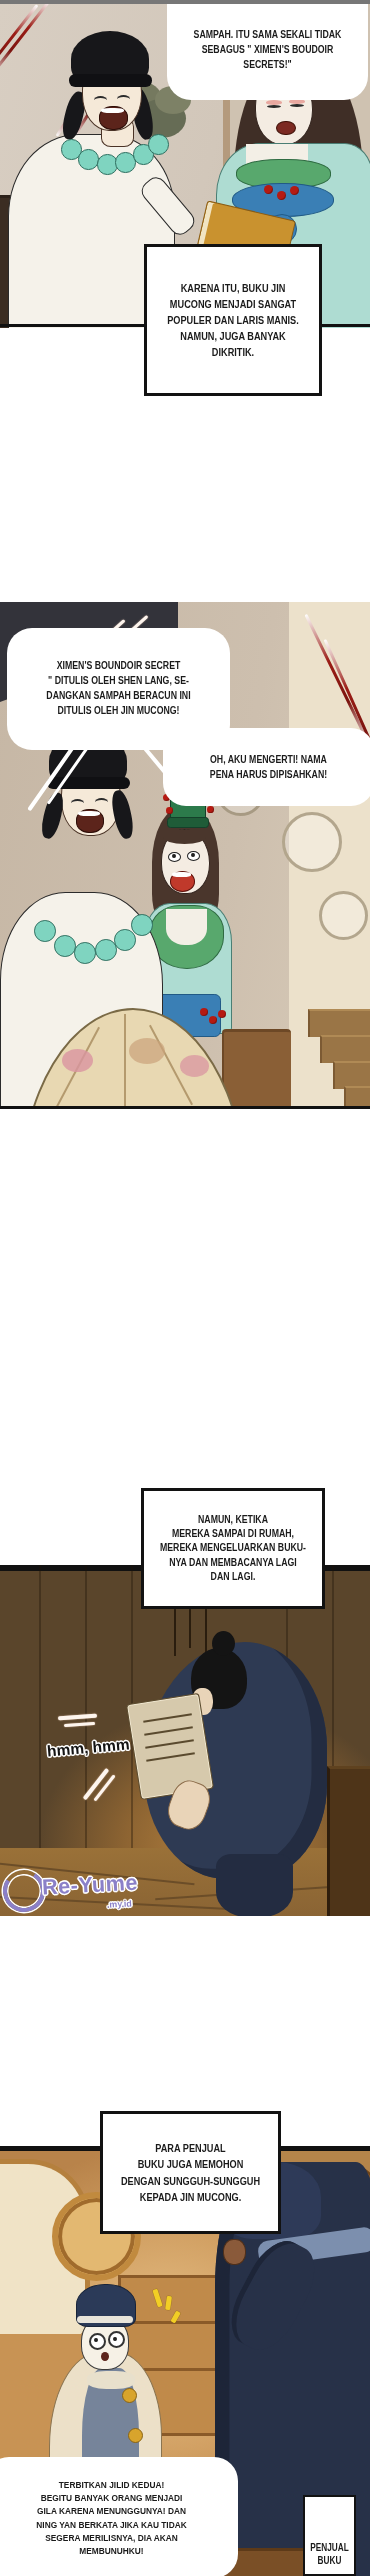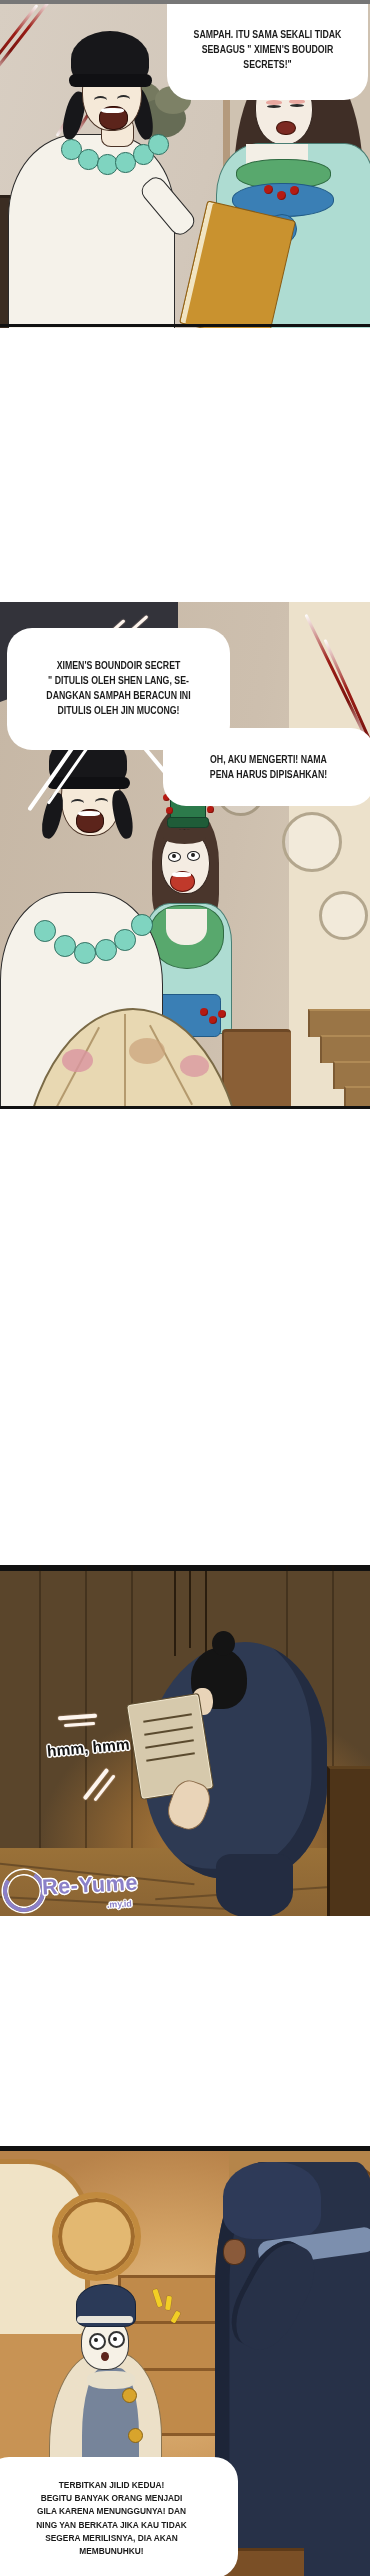--- a/index.html
+++ b/index.html
@@ -100,20 +100,29 @@
 
   <div class="bub" style="left:167px;top:-27px;width:201px;height:123px;border-radius:24px;padding-top:24px;box-sizing:border-box;">
     <div class="txt" style="font-size:10.3px;line-height:1.45;">
       <div class="line">SAMPAH. ITU SAMA SEKALI TIDAK</div>
       <div class="line">SEBAGUS " XIMEN'S BOUDOIR</div>
       <div class="line">SECRETS!"</div>
     </div>
   </div>
 
 
+  <div class="cap" style="left:144px;top:240px;width:172px;height:146px;">
+    <div class="txt" style="font-size:10.8px;line-height:1.5;">
+      <div class="line">KARENA ITU, BUKU JIN</div>
+      <div class="line">MUCONG MENJADI SANGAT</div>
+      <div class="line">POPULER DAN LARIS MANIS.</div>
+      <div class="line">NAMUN, JUGA BANYAK</div>
+      <div class="line">DIKRITIK.</div>
+    </div>
+  </div>
 
   <div class="panel" style="top:598px;height:507px;background:linear-gradient(100deg,#c6b7a5 0%,#cdbfae 60%,#d8cbb8 100%);">
     <div class="abs" style="left:0;top:0;width:178px;height:100px;background:#33333a;clip-path:polygon(0 0,100% 0,100% 35%,0 100%);"></div>
     <div class="wline" style="left:100px;top:7.7px;width:3.1px;height:62px;transform:rotate(48deg);"></div>
     <div class="wline" style="left:121px;top:2.6px;width:3.1px;height:67px;transform:rotate(48deg);"></div>
     <div class="abs" style="left:289px;top:0;width:82px;height:507px;background:#ece1cb;"></div>
     <div class="abs" style="left:216px;top:165px;width:43px;height:43px;border:3.1px solid #a79a83;border-radius:50%;background:rgba(255,255,255,0.25);"></div>
     <div class="abs" style="left:282px;top:210px;width:54px;height:54px;border:3.1px solid #b3a68d;border-radius:50%;background:rgba(255,255,255,0.3);"></div>
     <div class="abs" style="left:319px;top:289px;width:43px;height:43px;border:3.1px solid #b3a68d;border-radius:50%;background:rgba(255,255,255,0.3);"></div>
     <div class="sline" style="left:337px;top:5.2px;height:149px;transform:rotate(-26deg);"></div>
@@ -192,20 +201,29 @@
 
   <div class="bub" style="left:163px;top:724px;width:211px;height:78px;border-radius:23px;">
     <div class="txt" style="font-size:10.3px;line-height:1.5;">
       <div class="line">OH, AKU MENGERTI! NAMA</div>
       <div class="line">PENA HARUS DIPISAHKAN!</div>
     </div>
   </div>
 
 
 
+  <div class="cap" style="left:141px;top:1484px;width:178px;height:115px;">
+    <div class="txt" style="font-size:10.3px;line-height:1.38;">
+      <div class="line">NAMUN, KETIKA</div>
+      <div class="line">MEREKA SAMPAI DI RUMAH,</div>
+      <div class="line">MEREKA MENGELUARKAN BUKU-</div>
+      <div class="line">NYA DAN MEMBACANYA LAGI</div>
+      <div class="line">DAN LAGI.</div>
+    </div>
+  </div>
 
   <div class="panel" style="top:1561px;height:351px;background:
        radial-gradient(ellipse 216px 170px at 60% 80%, #b5823f 0%, #8d6432 45%, #5a452b 85%),
        #5a452b;">
     <div class="pborder" style="top:0;height:6.2px;"></div>
     <div class="plank" style="left:39px;"></div>
     <div class="plank" style="left:85px;"></div>
     <div class="plank" style="left:131px;"></div>
     <div class="plank" style="left:286px;"></div>
     <div class="plank" style="left:332px;"></div>
@@ -237,20 +255,28 @@
     <div class="wline" style="left:94px;top:200px;width:3.6px;height:38px;transform:rotate(38deg);"></div>
     <div class="wline" style="left:103px;top:207px;width:3.1px;height:32px;transform:rotate(38deg);"></div>
   </div>
 
   <div class="sfx" style="left:47px;top:1735px;font-size:15.5px;transform:rotate(-5deg);z-index:28;">hmm, hmm</div>
 
   <div class="abs" style="left:3.1px;top:1866px;width:34px;height:34px;border:4.6px solid #8b80c8;border-radius:50%;box-shadow:0 0 0 1.5px #fff, inset 0 0 0 1.5px #fff;transform:rotate(-12deg);z-index:29;border-top-color:transparent;"></div>
   <div class="wm" style="left:42px;top:1868px;font-size:21.6px;transform:rotate(-3deg);z-index:29;letter-spacing:0.5px;">Re-Yume</div>
   <div class="wm" style="left:107px;top:1895px;font-size:8.8px;transform:rotate(-3deg);z-index:29;">.my.id</div>
 
+  <div class="cap" style="left:100px;top:2107px;width:175px;height:117px;">
+    <div class="txt" style="font-size:10.8px;line-height:1.5;">
+      <div class="line">PARA PENJUAL</div>
+      <div class="line">BUKU JUGA MEMOHON</div>
+      <div class="line">DENGAN SUNGGUH-SUNGGUH</div>
+      <div class="line">KEPADA JIN MUCONG.</div>
+    </div>
+  </div>
 
   <div class="panel" style="top:2142px;height:434px;background:
        radial-gradient(ellipse 216px 196px at 45% 45%, #e7c188 0%, #d2a164 55%, #b8834a 100%);">
     <div class="pborder" style="top:0;height:4.6px;"></div>
 
     <div class="abs" style="left:0;top:13px;width:85px;height:175px;background:#f0e3c6;border:5.2px solid #b5803d;border-left:none;border-radius:0 62px 20.6px 0;"></div>
     <div class="abs" style="left:0;top:188px;width:90px;height:227px;background:#c89354;"></div>
 
     <div class="abs" style="left:52px;top:46px;width:77px;height:77px;border:6.2px solid #c18a3e;border-radius:50%;background:#e3b871;box-shadow:inset 0 0 0 4.1px #a06b2c;"></div>
 
@@ -306,15 +332,21 @@
     <div class="txt" style="font-size:9.8px;line-height:1.36;">
       <div class="line">TERBITKAN JILID KEDUA!</div>
       <div class="line">BEGITU BANYAK ORANG MENJADI</div>
       <div class="line">GILA KARENA MENUNGGUNYA! DAN</div>
       <div class="line">NING YAN BERKATA JIKA KAU TIDAK</div>
       <div class="line">SEGERA MERILISNYA, DIA AKAN</div>
       <div class="line">MEMBUNUHKU!</div>
     </div>
   </div>
 
+  <div class="cap" style="left:303px;top:2491px;width:53px;height:81px;border-width:2.6px;align-items:flex-end;padding-bottom:6.2px;box-sizing:border-box;">
+    <div class="txt" style="font-size:10.3px;line-height:1.3;transform:scaleX(0.8);">
+      <div class="line">PENJUAL</div>
+      <div class="line">BUKU</div>
+    </div>
+  </div>
 
 </div>
 
 
 </body></html>

